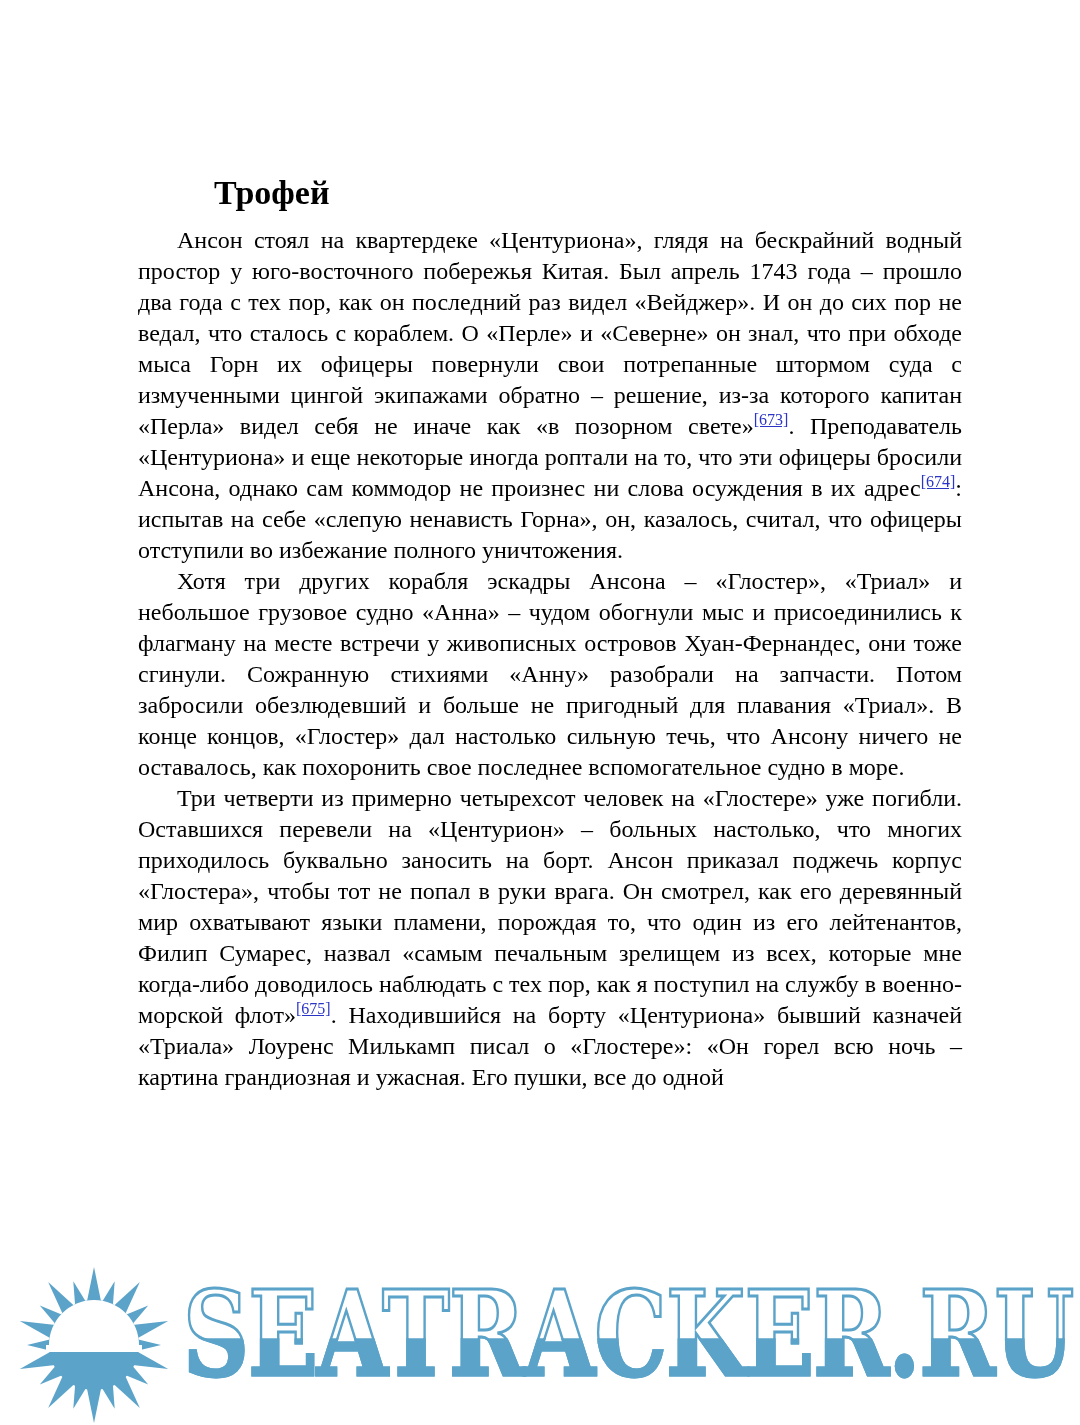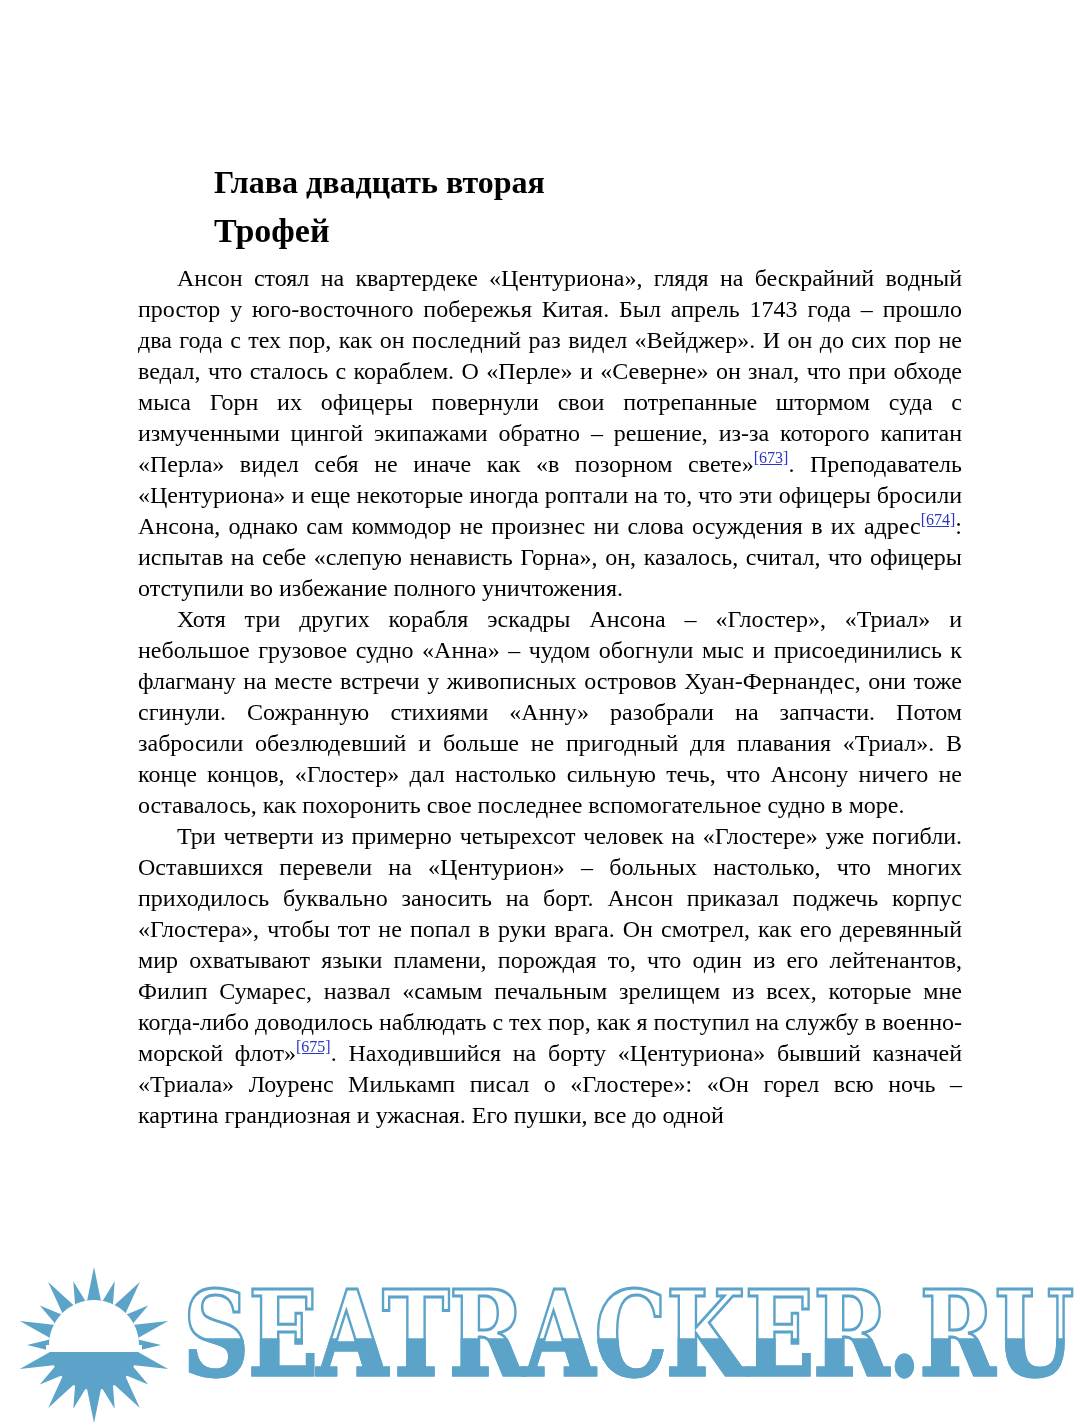--- a/index.html
+++ b/index.html
@@ -99,21 +99,20 @@
     clip-path: inset(53% 0 0 0);
     -webkit-text-stroke: 3px var(--wm, #5ba3c9);
   }
 </style>
 </head>
 <body>
 
 <div id="page">
 
   <div class="content">
-    <h1 class="chapter-title">Глава двадцать вторая</h1>
     <h2 class="chapter-subtitle">Трофей</h2>
     <div class="text-body" id="text-body">
         <p>Ансон стоял на квартердеке «Центуриона», глядя на бескрайний водный простор у юго-восточного побережья Китая. Был апрель 1743 года – прошло два года с тех пор, как он последний раз видел «Вейджер». И он до сих пор не ведал, что сталось с кораблем. О «Перле» и «Северне» он знал, что при обходе мыса Горн их офицеры повернули свои потрепанные штормом суда с измученными цингой экипажами обратно – решение, из-за которого капитан «Перла» видел себя не иначе как «в позорном свете»<sup class="footnote-ref"><a href="#">[673]</a></sup>. Преподаватель «Центуриона» и еще некоторые иногда роптали на то, что эти офицеры бросили Ансона, однако сам коммодор не произнес ни слова осуждения в их адрес<sup class="footnote-ref"><a href="#">[674]</a></sup>: испытав на себе «слепую ненависть Горна», он, казалось, считал, что офицеры отступили во избежание полного уничтожения.</p>
         <p>Хотя три других корабля эскадры Ансона – «Глостер», «Триал» и небольшое грузовое судно «Анна» – чудом обогнули мыс и присоединились к флагману на месте встречи у живописных островов Хуан-Фернандес, они тоже сгинули. Сожранную стихиями «Анну» разобрали на запчасти. Потом забросили обезлюдевший и больше не пригодный для плавания «Триал». В конце концов, «Глостер» дал настолько сильную течь, что Ансону ничего не оставалось, как похоронить свое последнее вспомогательное судно в море.</p>
         <p>Три четверти из примерно четырехсот человек на «Глостере» уже погибли. Оставшихся перевели на «Центурион» – больных настолько, что многих приходилось буквально заносить на борт. Ансон приказал поджечь корпус «Глостера», чтобы тот не попал в руки врага. Он смотрел, как его деревянный мир охватывают языки пламени, порождая то, что один из его лейтенантов, Филип Сумарес, назвал «самым печальным зрелищем из всех, которые мне когда-либо доводилось наблюдать с тех пор, как я поступил на службу в военно-морской флот»<sup class="footnote-ref"><a href="#">[675]</a></sup>. Находившийся на борту «Центуриона» бывший казначей «Триала» Лоуренс Милькамп писал о «Глостере»: «Он горел всю ночь – картина грандиозная и ужасная. Его пушки, все до одной</p>
       </div>
   </div>
 
   <div class="watermark">
     <svg class="sun-icon" width="160" height="160" viewBox="0 0 160 160" xmlns="http://www.w3.org/2000/svg">

